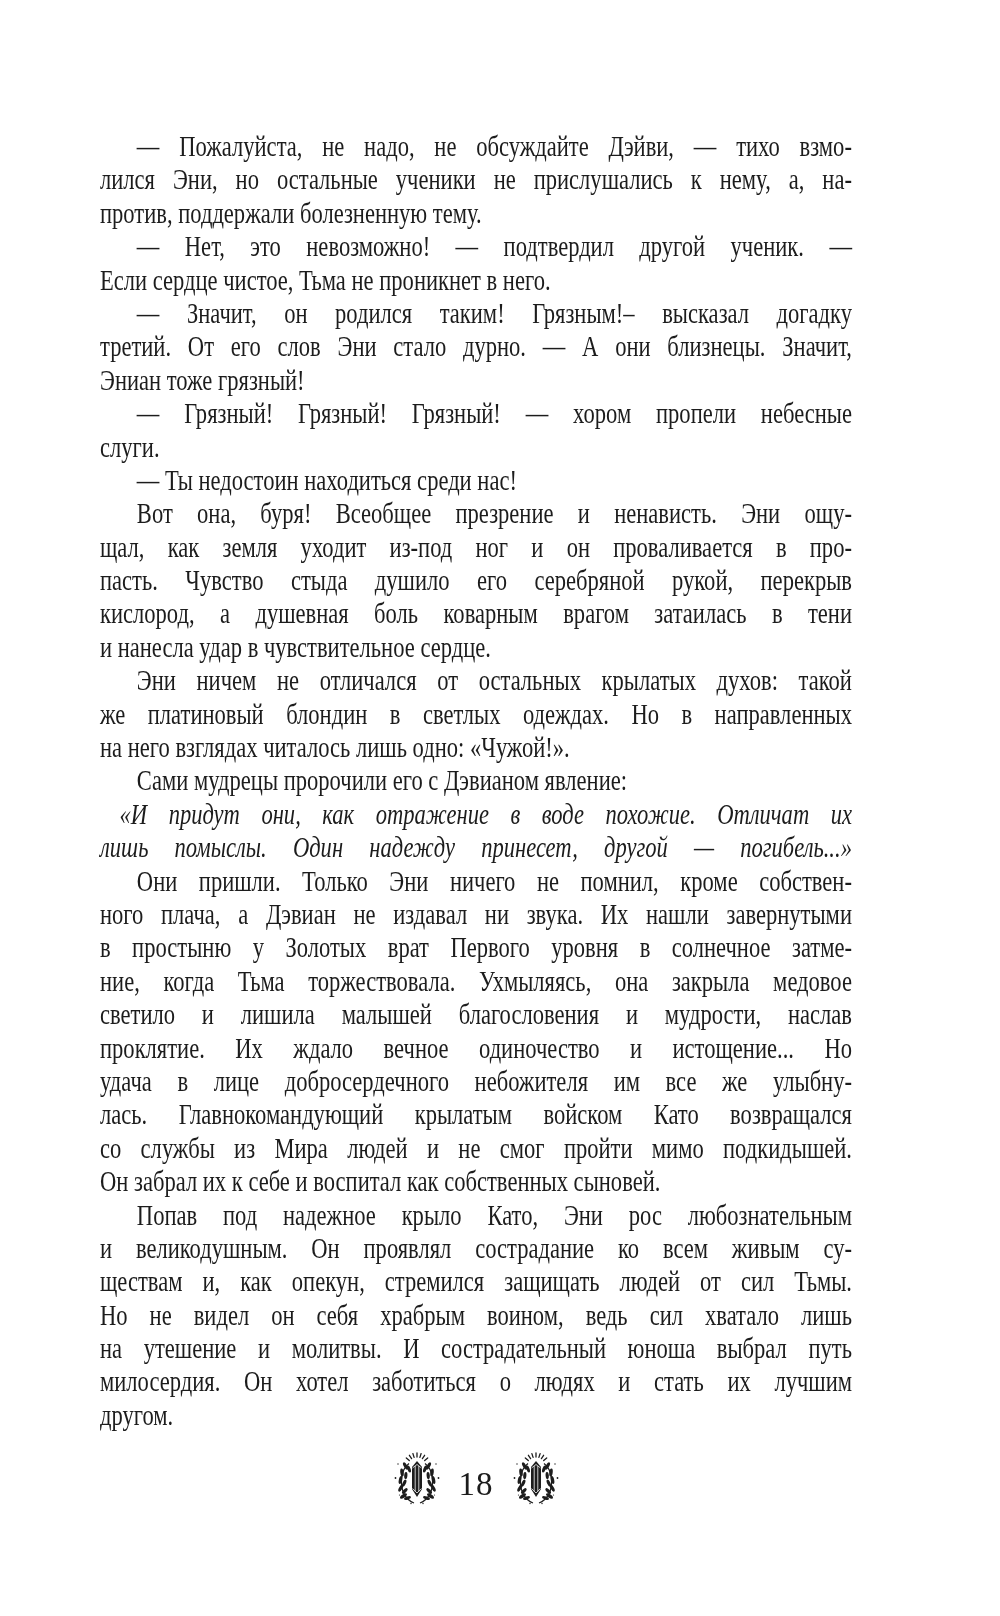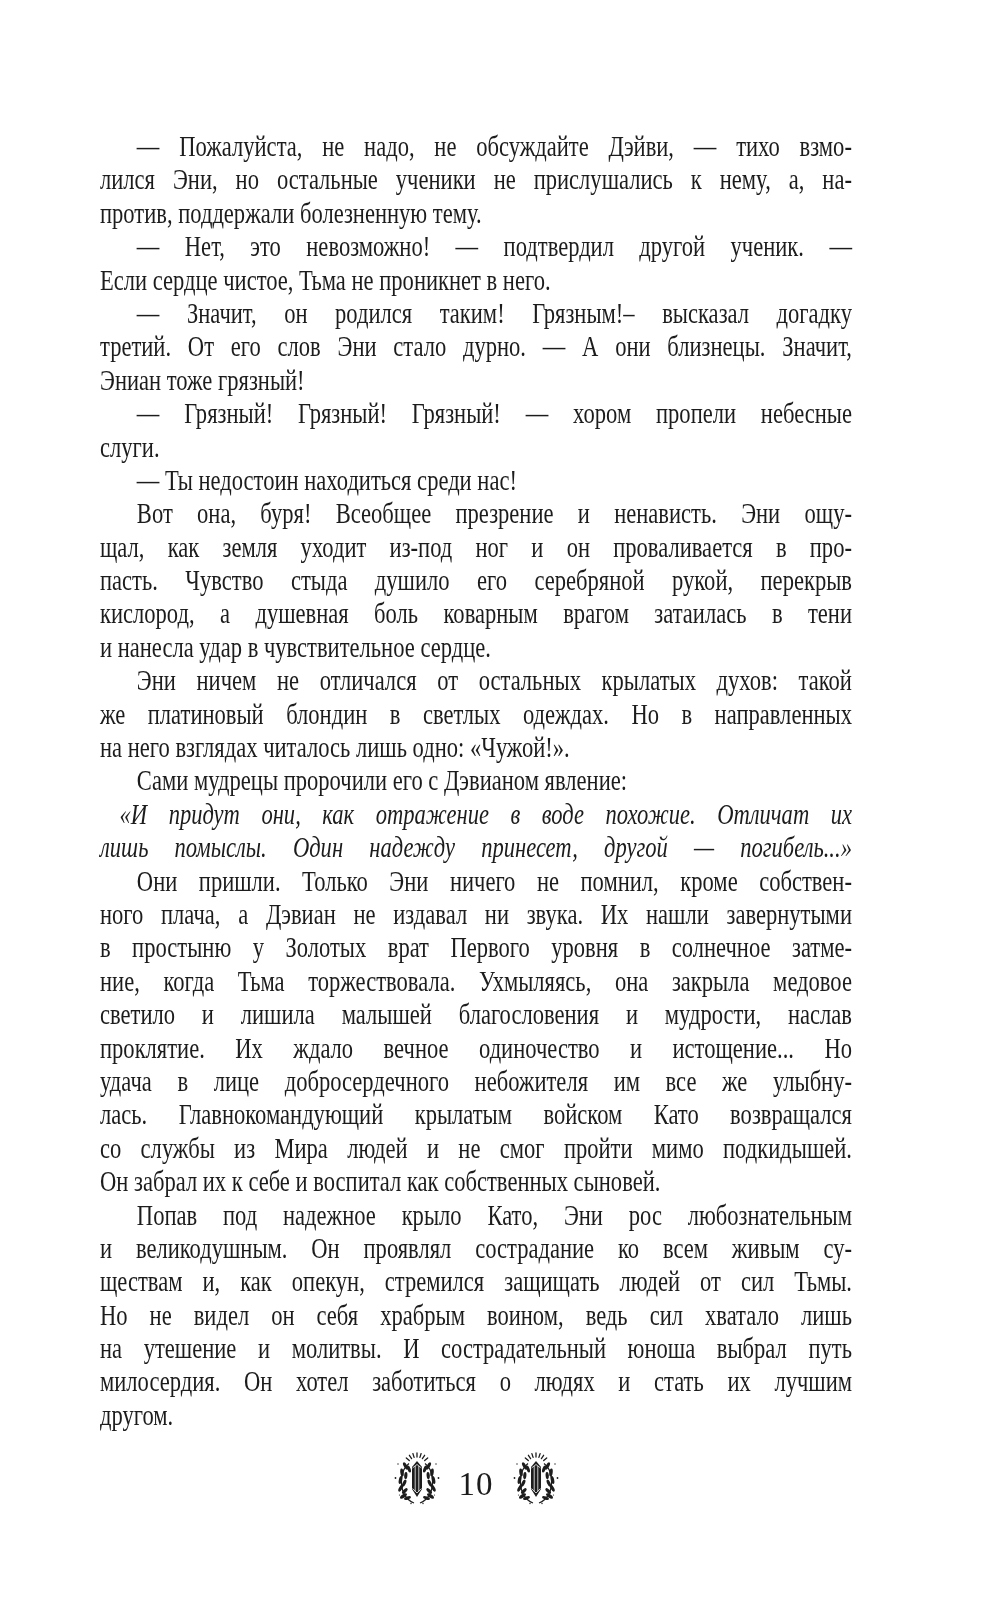--- a/index.html
+++ b/index.html
@@ -475,17 +475,17 @@
         <span>лучшим</span>
       </div>
       <div class="line">другом.</div>
     </div>
   </div>
 
 <div class="page-footer">
   <svg class="ornament" viewBox="0 0 48 54">
       <use href="#orn"></use>
     </svg>
-  <span class="page-number">10</span>
+  <span class="page-number">18</span>
   <svg class="ornament" viewBox="0 0 48 54">
       <use href="#orn"></use>
     </svg>
 </div>
 
 </body></html>

